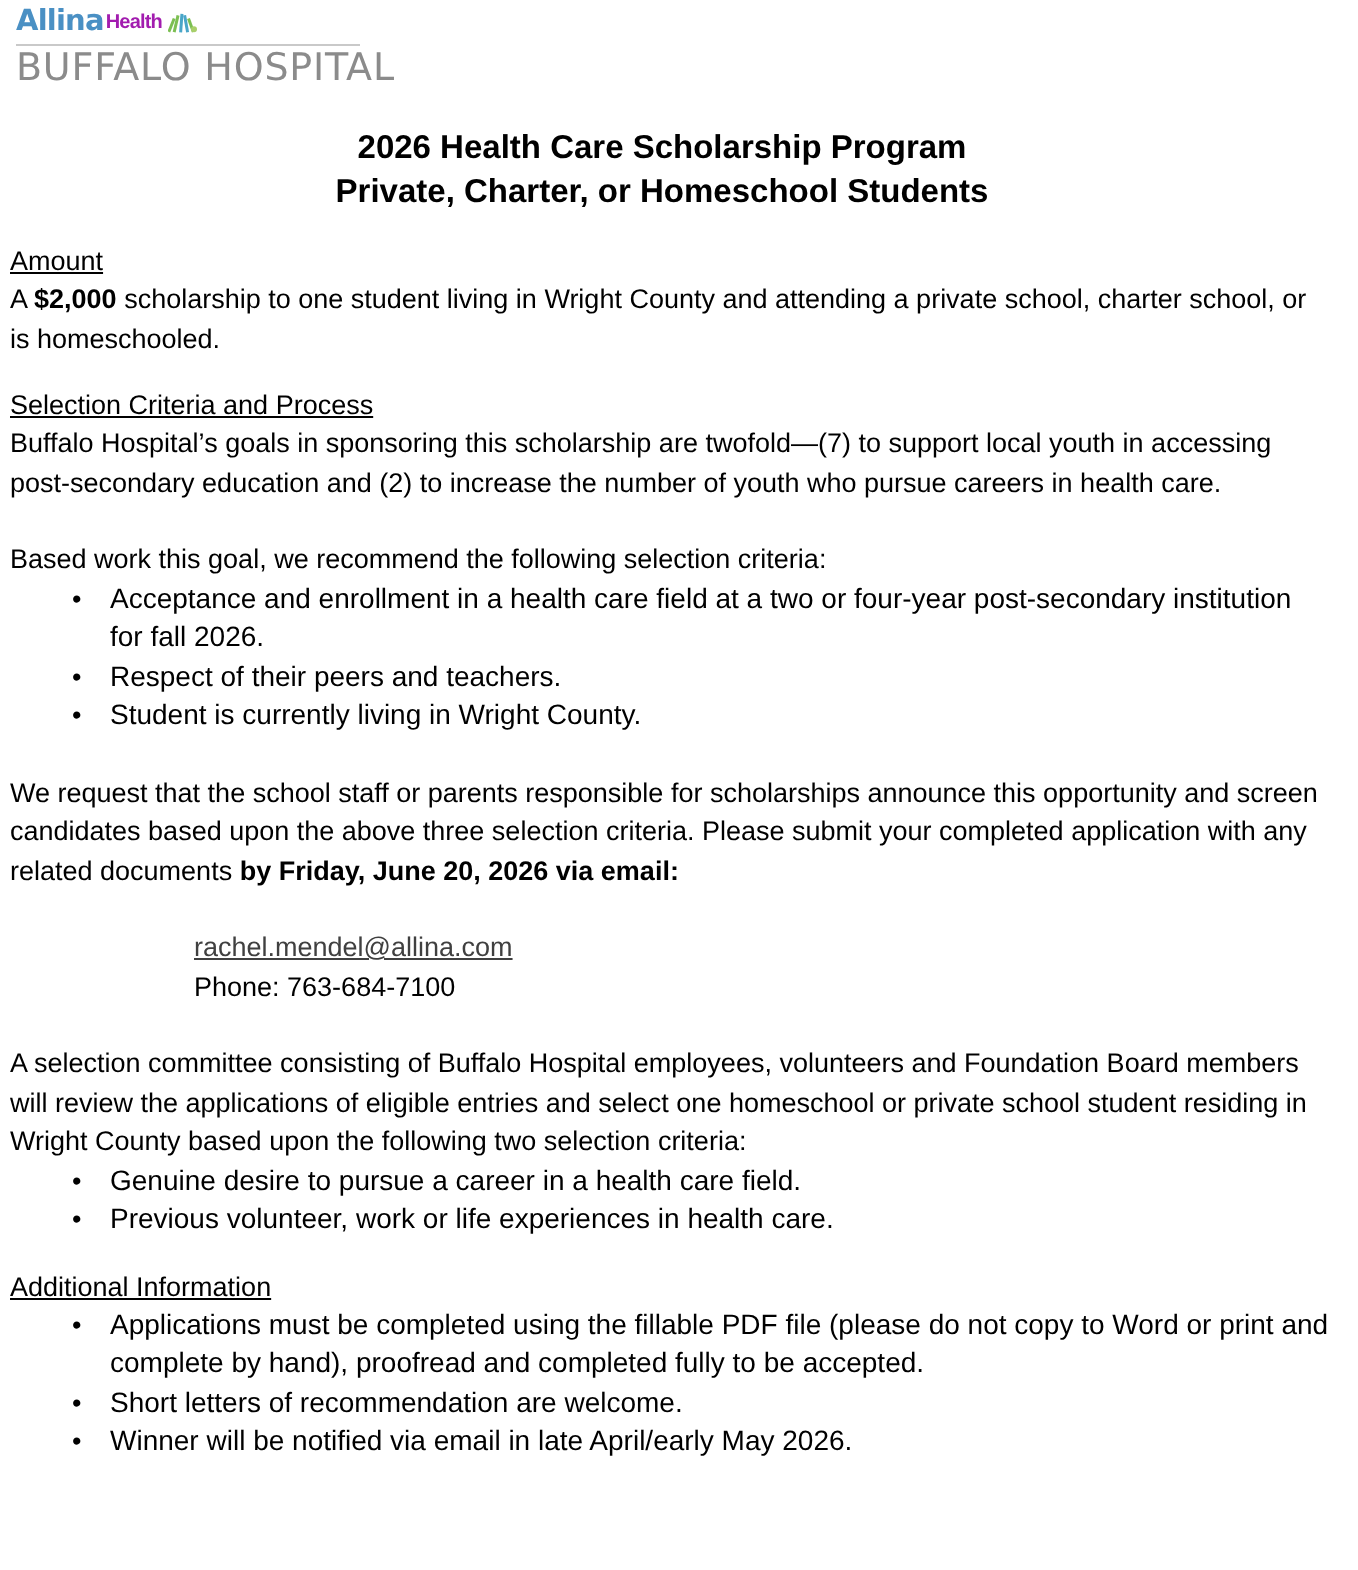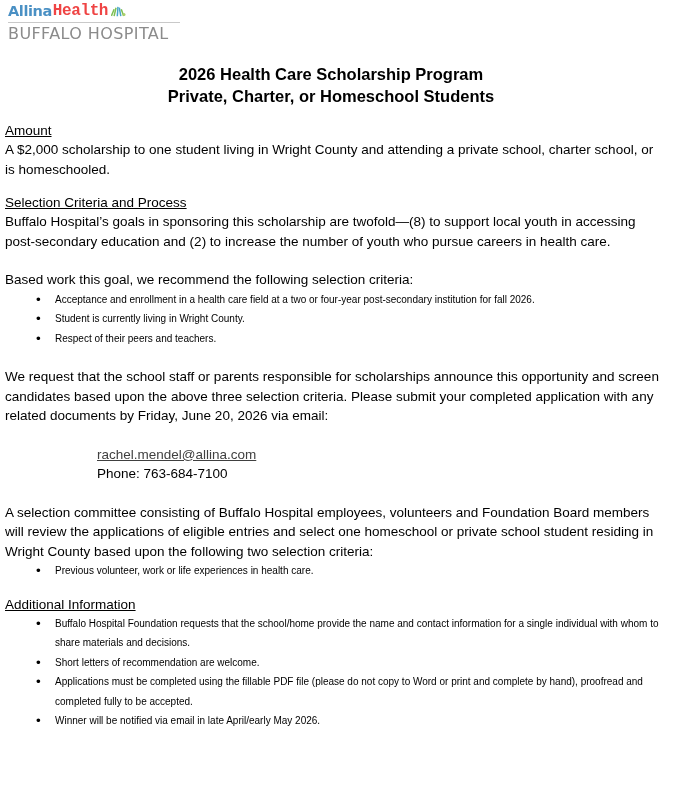--- a/index.html
+++ b/index.html
@@ -38,40 +38,40 @@
     white-space: nowrap;
   }
   .logo-allina .word-allina {
     font-family: "DejaVu Sans", sans-serif;
     font-size: 14.5px;
     font-weight: 600;
     letter-spacing: -0.4px;
     color: #4a90c4;
   }
   .logo-allina .word-health {
-    font-family: Liberation Mono, monospace;
-    font-size: 16px;
+    font-family: Liberation Sans, sans-serif;
+    font-size: 10px;
     font-weight: 600;
     letter-spacing: -0.4px;
-    color: #ef4444;
+    color: #a21caf;
     margin-left: 1px;
   }
   .logo-mark {
     margin-left: 3px;
     line-height: 0;
   }
   .logo-rule {
     width: 172px;
     height: 1px;
     background: #c9c9c9;
     margin: 3px 0 2px 0;
   }
   .logo-foundation {
     font-family: "DejaVu Sans", sans-serif;
-    font-size: 16px;
+    font-size: 19px;
     font-weight: 400;
     letter-spacing: 0.4px;
     line-height: 18px;
     color: #8b8b8b;
     white-space: nowrap;
   }
 
   
   .doc-title {
     text-align: center;
@@ -93,30 +93,30 @@
     display: inline-block;
   }
   .heading-wrap { margin-top: 14px; }
   p.body {
     font-size: 13.5px;
     line-height: 19.5px;
     margin: 0;
     text-align: left;
   }
   p.spaced { margin-top: 19px; }
-  .b { font-weight: normal; }
+  .b { font-weight: bold; }
 
   ul.bullets {
     margin: 0;
     padding: 0;
     list-style: none;
   }
   ul.bullets > li {
     position: relative;
-    font-size: 10px;
+    font-size: 14px;
     line-height: 19.5px;
     padding-left: 50px;
     margin: 0;
   }
   ul.bullets > li:before {
     content: "\2022";
     position: absolute;
     left: 31px;
     top: 0;
     font-size: 13.5px;
@@ -179,47 +179,47 @@
     <div class="heading-wrap">
       <span class="heading">Amount</span>
     </div>
     <p class="body"><span>A </span><span class="b">$2,000</span><span> scholarship to one student living in Wright County and attending a private school, charter school, or is homeschooled.</span></p>
   </div>
 
   <div class="section">
     <div class="heading-wrap">
       <span class="heading">Selection Criteria and Process</span>
     </div>
-    <p class="body">Buffalo Hospital’s goals in sponsoring this scholarship are twofold—(8) to support local youth in accessing post-secondary education and (2) to increase the number of youth who pursue careers in health care.</p>
+    <p class="body">Buffalo Hospital’s goals in sponsoring this scholarship are twofold—(7) to support local youth in accessing post-secondary education and (2) to increase the number of youth who pursue careers in health care.</p>
     <p class="body spaced">Based work this goal, we recommend the following selection criteria:</p>
     <ul class="bullets">
       <li>Acceptance and enrollment in a health care field at a two or four-year post-secondary institution for fall 2026.</li>
+      <li>Respect of their peers and teachers.</li>
       <li>Student is currently living in Wright County.</li>
-      <li>Respect of their peers and teachers.</li>
     </ul>
     <p class="body spaced"><span>We request that the school staff or parents responsible for scholarships announce this opportunity and screen candidates based upon the above three selection criteria. Please submit your completed application with any related documents </span><span class="b">by Friday, June 20, 2026 via email:</span></p>
   </div>
 
   <div class="contact">
     <a href="#" class="email-link">rachel.mendel@allina.com</a>
     <span class="phone">Phone: 763-684-7100</span>
   </div>
 
   <div class="section">
     <p class="body spaced">A selection committee consisting of Buffalo Hospital employees, volunteers and Foundation Board members will review the applications of eligible entries and select one homeschool or private school student residing in Wright County based upon the following two selection criteria:</p>
     <ul class="bullets">
+      <li>Genuine desire to pursue a career in a health care field.</li>
       <li>Previous volunteer, work or life experiences in health care.</li>
     </ul>
   </div>
 
   <div class="section">
     <div class="heading-wrap">
       <span class="heading">Additional Information</span>
     </div>
     <ul class="bullets">
-      <li>Buffalo Hospital Foundation requests that the school/home provide the name and contact information for a single individual with whom to share materials and decisions.</li>
+      <li>Applications must be completed using the fillable PDF file (please do not copy to Word or print and complete by hand), proofread and completed fully to be accepted.</li>
       <li>Short letters of recommendation are welcome.</li>
-      <li>Applications must be completed using the fillable PDF file (please do not copy to Word or print and complete by hand), proofread and completed fully to be accepted.</li>
       <li>Winner will be notified via email in late April/early May 2026.</li>
     </ul>
   </div>
 
 </div>
 
 </body></html>

